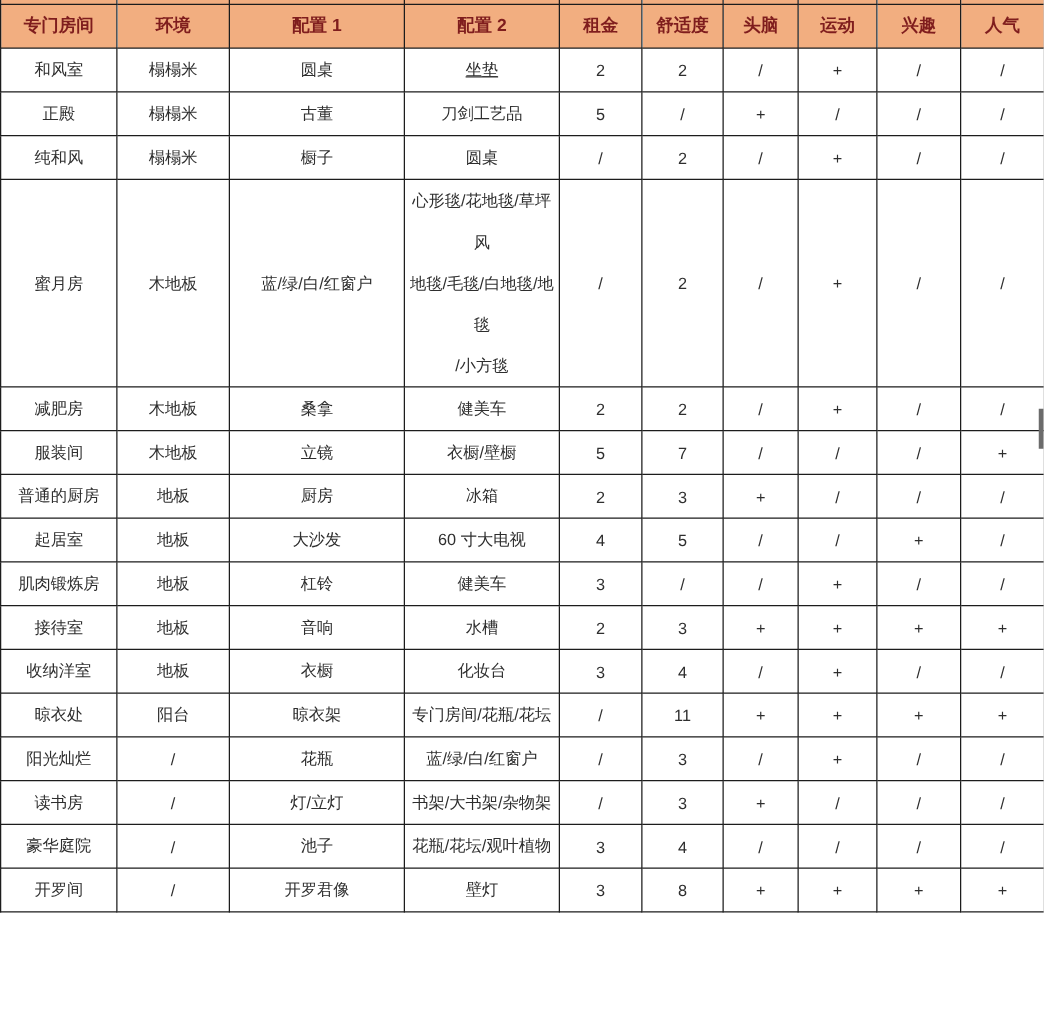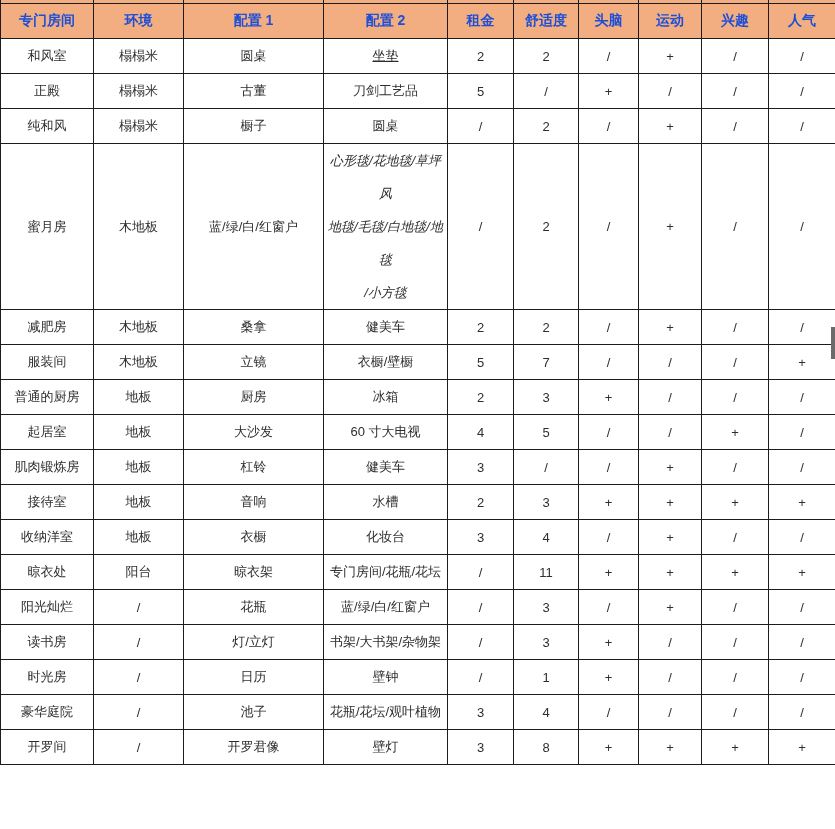--- a/index.html
+++ b/index.html
@@ -23,26 +23,26 @@
     color:#2e2e2e;
     padding:0 2px;
     white-space:pre-line;
     word-break:break-all;
     overflow:hidden;
   }
   tr.header-row th{
     background:#F2AE80;
     font-weight:bold;
     font-size:14px;
-    color:#1d4ed8;
+    color:#7f1d1d;
     height:34px;
   }
   tr.body-row td{height:34px;}
   tr.body-row.row-tall td{height:102px;}
-  tr.body-row.row-tall td.cell-config2{line-height:33px;font-style:italic;}
+  tr.body-row.row-tall td.cell-config2{line-height:33px;}
   td.cell-link{text-decoration:underline;}
   tr.sliver-top td{background:#F2AE80;height:3px;padding:0;border-top:none;}
   .scrollbar-thumb{
     position:absolute;
     right:0;top:327px;
     width:4px;height:32px;
     background:#6b6b6b;
   }
 </style>
 </head>
@@ -251,32 +251,20 @@
           <td class="cell-config1">灯/立灯</td>
           <td class="cell-config2">书架/大书架/杂物架</td>
           <td class="cell-rent">/</td>
           <td class="cell-comfort">3</td>
           <td class="cell-brain">+</td>
           <td class="cell-sport">/</td>
           <td class="cell-interest">/</td>
           <td class="cell-popularity">/</td>
         </tr>
         <tr class="body-row">
-          <td class="cell-room">时光房</td>
-          <td class="cell-environment">/</td>
-          <td class="cell-config1">日历</td>
-          <td class="cell-config2">壁钟</td>
-          <td class="cell-rent">/</td>
-          <td class="cell-comfort">1</td>
-          <td class="cell-brain">+</td>
-          <td class="cell-sport">/</td>
-          <td class="cell-interest">/</td>
-          <td class="cell-popularity">/</td>
-        </tr>
-        <tr class="body-row">
           <td class="cell-room">豪华庭院</td>
           <td class="cell-environment">/</td>
           <td class="cell-config1">池子</td>
           <td class="cell-config2">花瓶/花坛/观叶植物</td>
           <td class="cell-rent">3</td>
           <td class="cell-comfort">4</td>
           <td class="cell-brain">/</td>
           <td class="cell-sport">/</td>
           <td class="cell-interest">/</td>
           <td class="cell-popularity">/</td>

